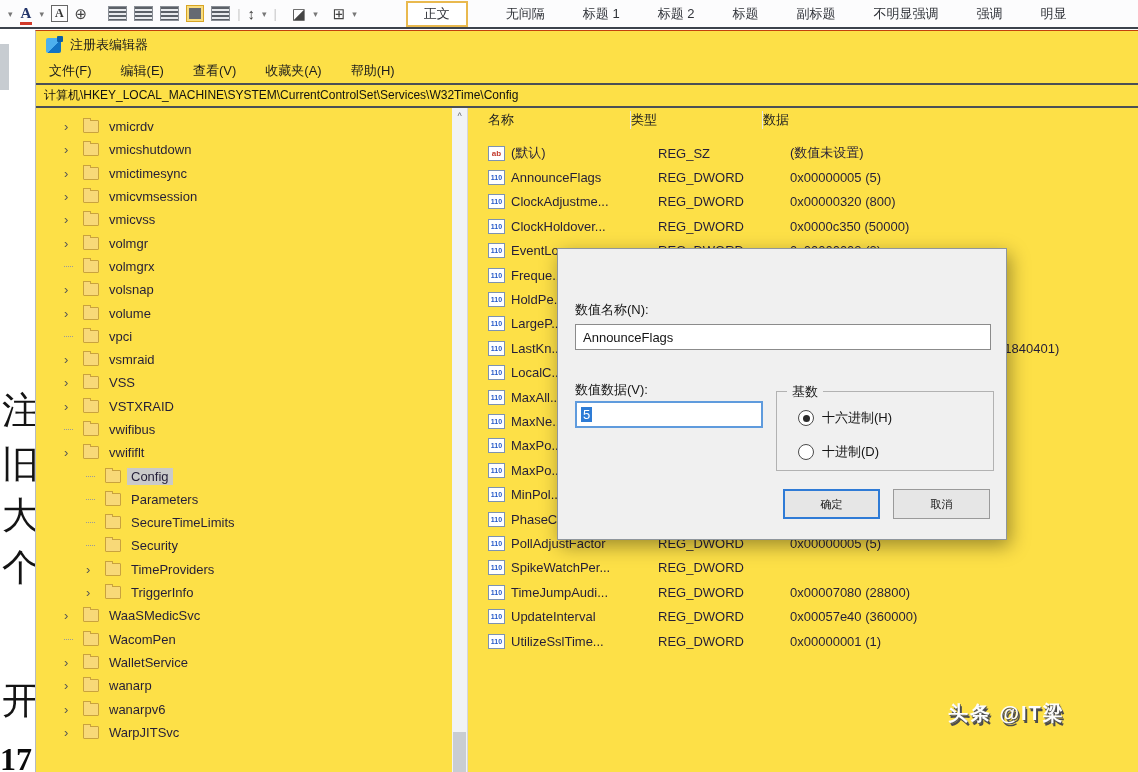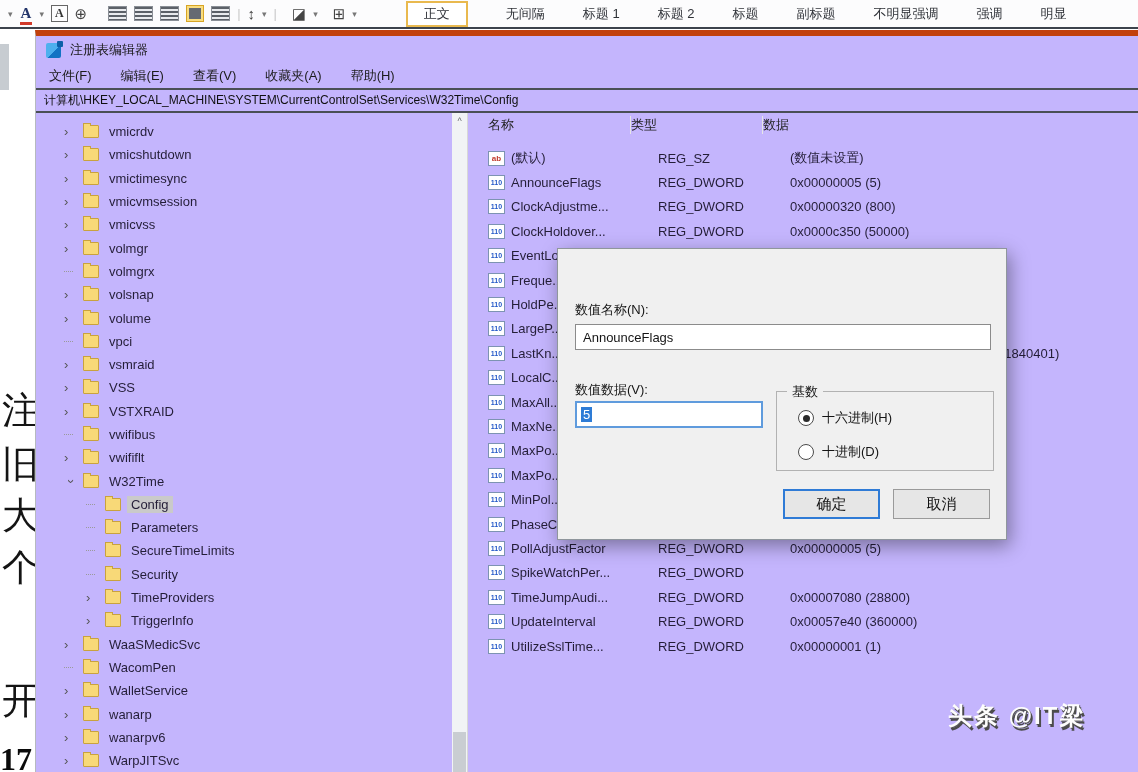--- a/index.html
+++ b/index.html
@@ -27,22 +27,22 @@
   .stripe{width:17px;height:13px;border:1px solid #8a8f96;
           background:repeating-linear-gradient(180deg,#5c6168 0 2px,#e9ebee 2px 4px);}
   .hl-wrap{background:#f9dd7f;border:1px solid #d8a524;padding:2px;display:flex;}
   .hl-wrap b{width:12px;height:11px;background:#656a72;}
   .tb-sep{color:#c9c9c9;}
   .gallery{display:flex;align-items:center;gap:38px;margin-left:42px;color:#2f3238;flex:none;}
   .gi{flex:none;}
   .gi.sel{border:2px solid #e9b94e;background:#fff;padding:2px 16px;}
 
   
-  .win{position:absolute;left:35px;top:30px;right:0;bottom:0;background:#c4b5fd;
-       border-left:1px solid #b6babe;border-top:6px solid #c2410c;z-index:1;box-sizing:border-box;}
+  .win{position:absolute;left:35px;top:30px;right:0;bottom:0;background:#fde047;
+       border-left:1px solid #b6babe;border-top:1px solid #c2410c;z-index:1;box-sizing:border-box;}
   .wtitle{height:28px;display:flex;align-items:center;padding-left:10px;font-size:13px;color:#1b1b1b;}
   .reg-icon{width:15px;height:15px;margin-right:9px;border-radius:2px;
             background:linear-gradient(135deg,#4db0ee 0 55%,#1273c4 55%);position:relative;}
   .reg-icon i{position:absolute;right:-2px;top:-2px;width:6px;height:6px;background:#0d5fa8;border-radius:1px;}
   .menubar{height:24px;display:flex;align-items:center;gap:29px;padding-left:13px;
            font-size:13px;color:#1c1c1c;}
   .addr{height:25px;border-top:2px solid #4a4f55;border-bottom:2px solid #4a4f55;
         display:flex;align-items:center;padding-left:8px;font-size:12px;color:#101010;box-sizing:border-box;}
   .wbody{position:absolute;top:77px;left:0;right:0;bottom:0;display:flex;}
 
@@ -102,26 +102,26 @@
   .in-data{left:17px;top:152px;width:188px;height:27px;border:2px solid #5f9bdd;background:#fff;
            display:flex;align-items:center;padding:0 4px;box-sizing:border-box;}
   .sel-text{background:#2e7cd6;color:#fff;padding:0 2px;}
   .grp{left:218px;top:142px;width:216px;height:78px;border:1px solid #b2b2b2;}
   .grp-label{left:229px;top:134px;background:#f0f0f0;padding:0 5px;z-index:2;}
   .radio-row{position:absolute;left:22px;display:flex;align-items:center;gap:8px;text-align:right;}
   .radio{width:14px;height:14px;border:1px solid #4b4b4b;border-radius:50%;background:#fff;
          display:flex;align-items:center;justify-content:center;flex:none;}
   .radio.on::after{content:"";width:7px;height:7px;border-radius:50%;background:#2b2b2b;}
   .btn{position:absolute;width:97px;height:30px;display:flex;align-items:center;justify-content:center;
-       background:#e6e6e6;font-size:15px;box-sizing:border-box;color:#111;}
+       background:#e6e6e6;font-size:11px;box-sizing:border-box;color:#111;}
   .btn.ok{left:225px;top:240px;border:2px solid #2f7bd6;}
   .btn.cancel{left:335px;top:240px;border:1px solid #9a9a9a;}
 
   
-  .watermark{position:absolute;left:948px;top:700px;z-index:40;font-size:24px;font-weight:bold;
+  .watermark{position:absolute;left:948px;top:700px;z-index:40;font-size:20px;font-weight:bold;
              letter-spacing:2px;color:#fdfdfd;text-shadow:2px 3px 0 #4c4c4c,1px 1px 0 #5a5a5a;}
 </style>
 </head>
 <body>
 
 <div id="page">
 
   <span class="bgchar" style="top:392px">注</span>
   <span class="bgchar" style="top:446px">旧</span>
   <span class="bgchar" style="top:497px">大</span>
@@ -252,25 +252,20 @@
             <div class="tree-row">
     <span class="arrow dash"></span>
     <span class="folder"></span>
     <span class="tlabel">vwifibus</span>
   </div>
             <div class="tree-row">
     <span class="arrow">›</span>
     <span class="folder"></span>
     <span class="tlabel">vwififlt</span>
   </div>
-            <div class="tree-row">
-    <span class="arrow exp">›</span>
-    <span class="folder"></span>
-    <span class="tlabel">W32Time</span>
-  </div>
             <div class="tree-row lvl1">
     <span class="arrow dash"></span>
     <span class="folder"></span>
     <span class="tlabel selected">Config</span>
   </div>
             <div class="tree-row lvl1">
     <span class="arrow dash"></span>
     <span class="folder"></span>
     <span class="tlabel">Parameters</span>
   </div>

